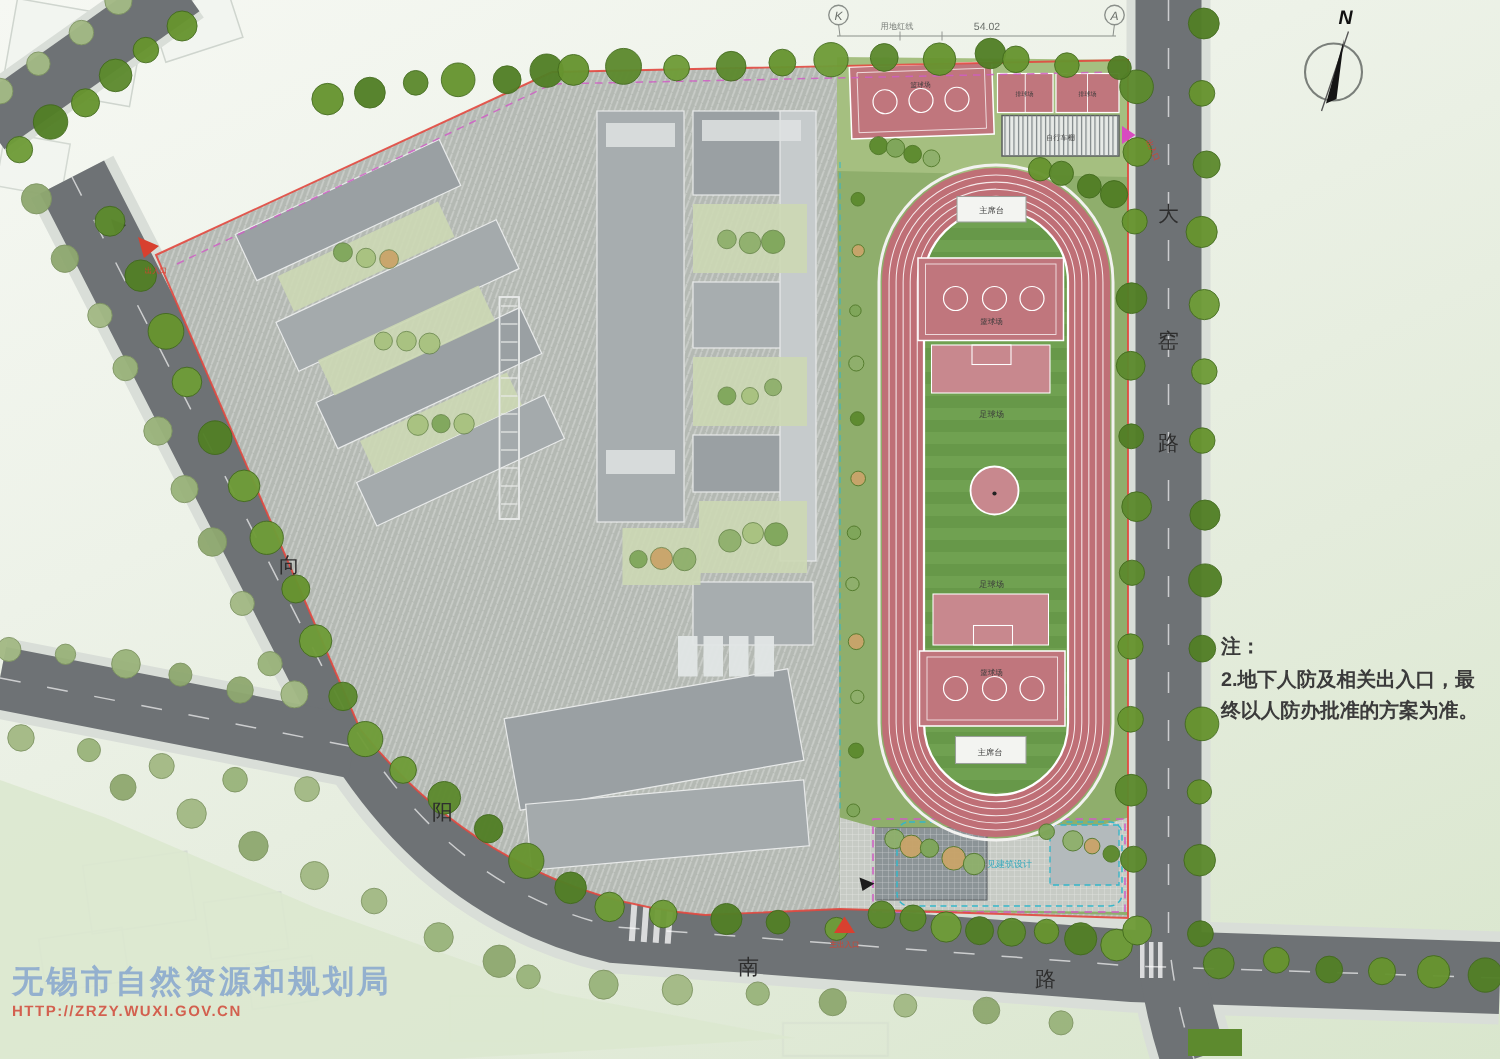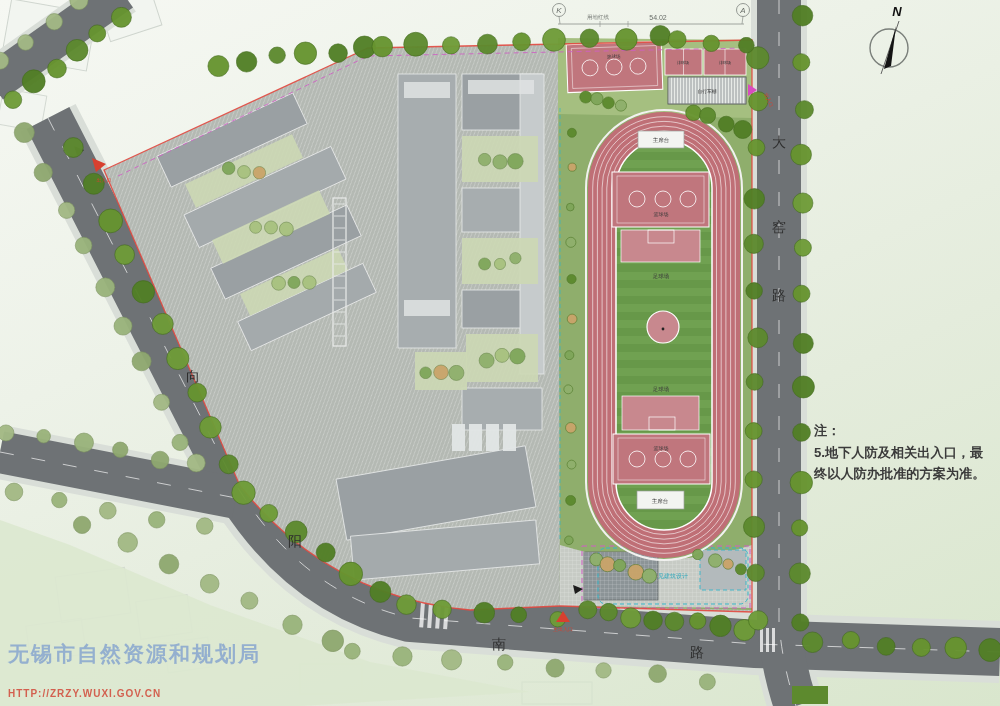--- a/index.html
+++ b/index.html
@@ -6,21 +6,21 @@
   .stage{position:relative;width:1000px;height:706px;overflow:hidden;
          background:linear-gradient(155deg,#f6f8f3 0%,#edf2e8 35%,#e4ecdc 65%,#d9e6cd 100%);
          font-family:"Liberation Sans",sans-serif;}
   .stage > svg{position:absolute;left:0;top:0;}
   .notes{position:absolute;left:814px;top:420px;width:180px;color:#3b3b3b;
          font-weight:600;font-size:13.2px;line-height:21.5px;}
   .notes p{margin:0 0 3px 0;}
   .watermark{position:absolute;left:8px;top:640px;}
   .wm-agency{font-family:Liberation Mono, monospace;font-weight:bold;font-size:21px;
              letter-spacing:2px;color:rgba(104,140,205,0.62);}
-  .wm-url{margin-top:20px;font-weight:bold;font-size:10px;letter-spacing:1px;
+  .wm-url{margin-top:1px;font-weight:bold;font-size:10px;letter-spacing:1px;
           color:rgba(208,58,42,0.78);}
   text{font-family:"Liberation Sans",sans-serif;}
   .roadname{font-family:"Liberation Serif",serif;font-size:14px;fill:#2e2e2e;}
   .tiny{fill:#3a3a3a;}
 </style>
 </head>
 <body>
 
 <div class="stage">
 
@@ -448,21 +448,21 @@
   <g>
     <circle cx="889" cy="48" r="19" fill="none" stroke="#7a7f7a" stroke-width="1.4"></circle>
     <line x1="881" y1="74" x2="899" y2="21" stroke="#555" stroke-width="0.9"></line>
     <polygon points="896,26 884,69 891,66" fill="#141414"></polygon>
     <text x="897" y="16" font-size="13" font-style="italic" font-weight="bold" text-anchor="middle" fill="#111">N</text>
   </g>
 </svg>
 
 <div class="notes">
   <div>注：</div>
-  <p>5.地下人防及相关出入口，最终以人防办批准的方案为准。</p>
+  <p>2.地下人防及相关出入口，最终以人防办批准的方案为准。</p>
 </div>
 
 <div class="watermark">
   <div class="wm-agency">无锡市自然资源和规划局</div>
   <div class="wm-url">HTTP://ZRZY.WUXI.GOV.CN</div>
 </div>
 
 </div>
 
 </body></html>

